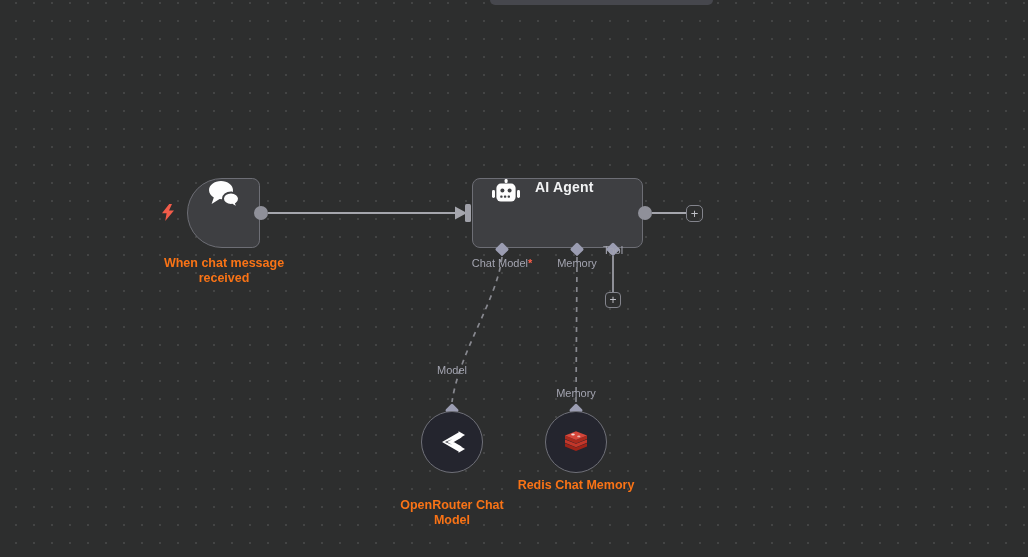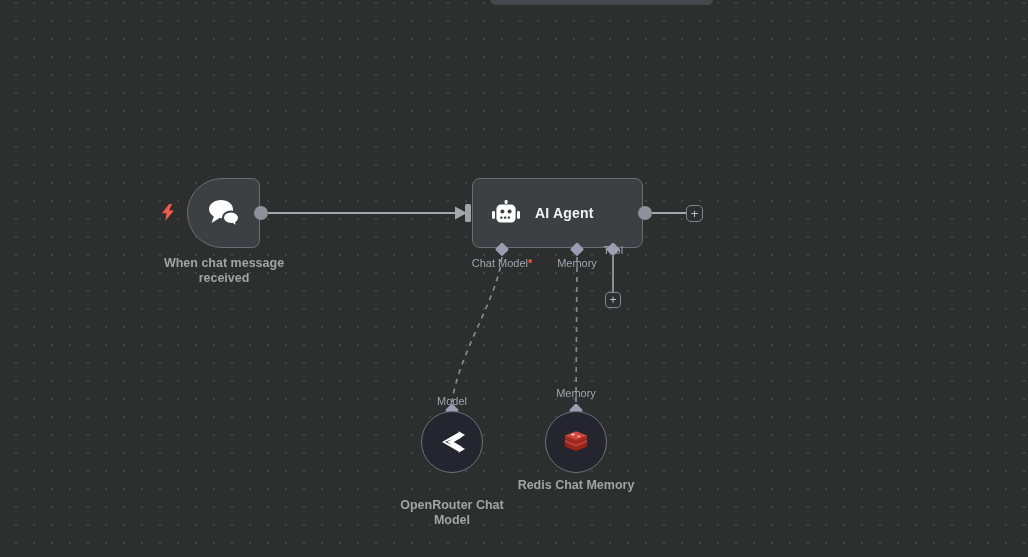--- a/index.html
+++ b/index.html
@@ -16,41 +16,41 @@
   
   .toolbar-fragment{
     left:490px;top:0;width:223px;height:5px;
     background:#46474d;border-radius:0 0 7px 7px;
   }
   
   #wires{left:0;top:0;width:1028px;height:557px;}
   
   .node{
     background:#3e3f42;border:1.8px solid #6d6e75;box-sizing:border-box;
-    display:flex;align-items:center;justify-content:center;
+    display:flex;align-items:flex-start;justify-content:center;
   }
   .trigger-node{
     left:187px;top:178px;width:73px;height:70px;
     border-radius:36px 8px 8px 36px;
   }
   .agent-node{
     left:472px;top:178px;width:171px;height:70px;border-radius:8px;
     justify-content:flex-start;padding-left:18px;gap:14px;
   }
   .agent-title{color:#f2f3f4;font-size:14px;font-weight:bold;letter-spacing:.2px;}
   .subnode{
     left:0;top:0;width:62px;height:62px;border-radius:50%;
     background:#24252e;border:1.6px solid #6f7078;box-sizing:border-box;
     display:flex;align-items:center;justify-content:center;
   }
   .subnode.model{left:421px;top:411px;}
   .subnode.memory{left:545px;top:411px;}
   
   .node-label{
-    color:#a3a3a3;font-size:12.5px;font-weight:bold;text-align:center;
+    color:#f97316;font-size:12.5px;font-weight:bold;text-align:center;
     line-height:1.22;transform:translateX(-50%);
   }
   .port-label{
     color:#a3a4b0;font-size:11px;text-align:center;transform:translateX(-50%);
     white-space:nowrap;
   }
   .req{color:#ff5e49;font-weight:bold;}
   
   .diamond{
     width:9.5px;height:9.5px;background:#9b9db2;border-radius:1.5px;
@@ -125,21 +125,21 @@
 <div class="abs diamond" style="left:577px;top:249px;"></div>
 <div class="abs diamond" style="left:613px;top:249px;"></div>
 
 <div class="abs port-label" style="left:502px;top:257px;"><span>Chat Model</span><span class="req">*</span></div>
 <div class="abs port-label" style="left:577px;top:257px;">Memory</div>
 <div class="abs port-label" style="left:613px;top:244px;">Tool</div>
 
 <div class="abs plus-btn plus-main">+</div>
 <div class="abs plus-btn plus-tool">+</div>
 
-<div class="abs port-label" style="left:452px;top:395px;">Model</div>
+<div class="abs port-label" style="left:452px;top:364px;">Model</div>
 <div class="abs diamond" style="left:452px;top:410px;"></div>
 <div class="abs subnode model">
   <svg width="26" height="26" viewBox="0 0 26 26">
     <path d="M21 6 L9 13 L21 20" stroke="#fdfdfd" stroke-width="6" fill="none" stroke-linejoin="miter"></path>
     <polygon points="19.5,2.2 26,6 19.5,9.8" fill="#fdfdfd"></polygon>
     <polygon points="19.5,16.2 26,20 19.5,23.8" fill="#fdfdfd"></polygon>
     <polygon points="13.2,10.2 8,13 13.2,15.8 6,13" fill="#24252e"></polygon>
   </svg>
 </div>
 <div class="abs node-label" style="left:452px;top:478px;width:112px;margin-top:20px;">OpenRouter Chat Model</div>

